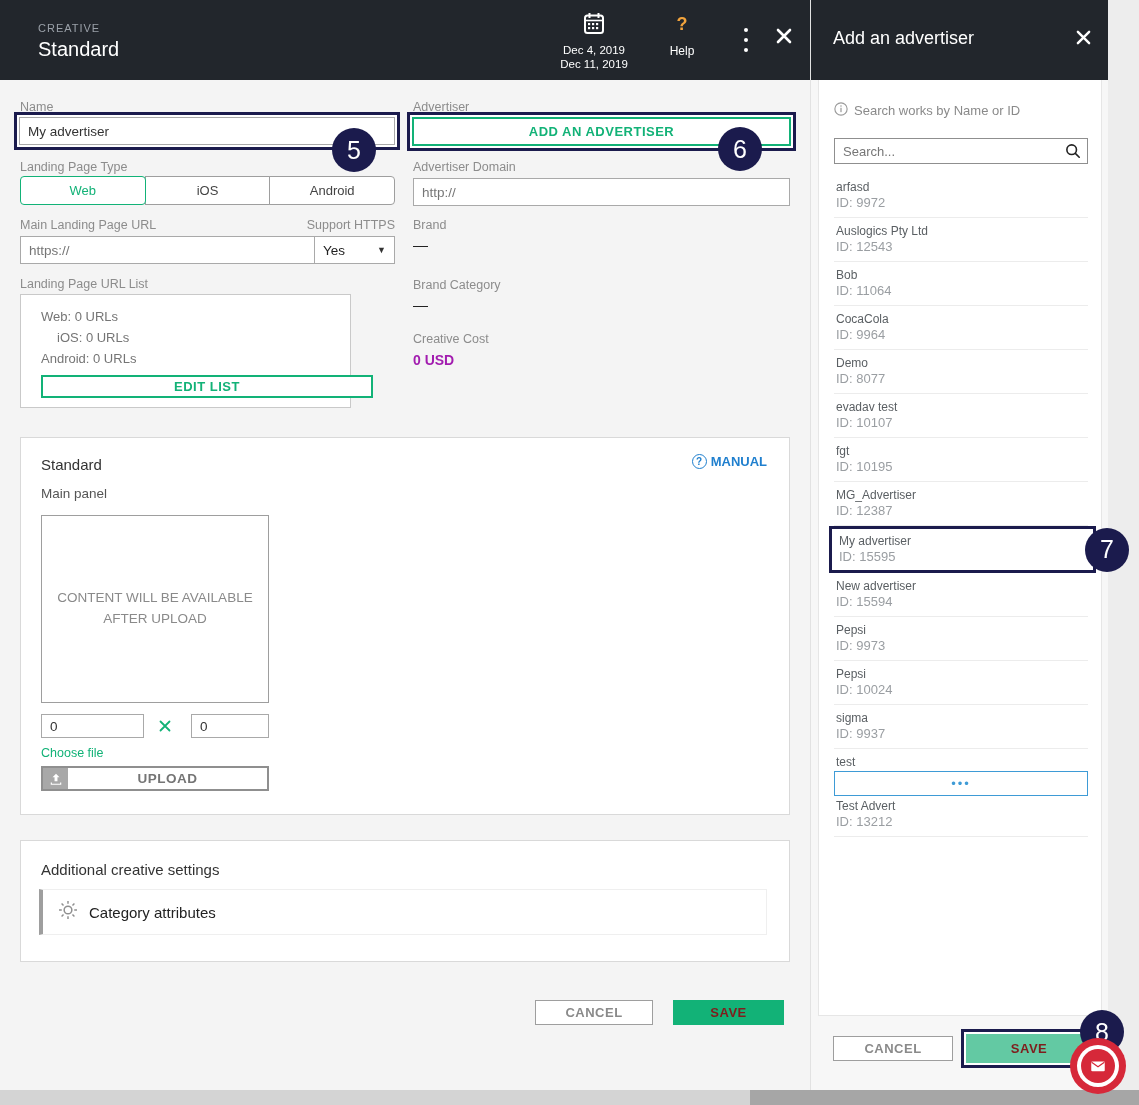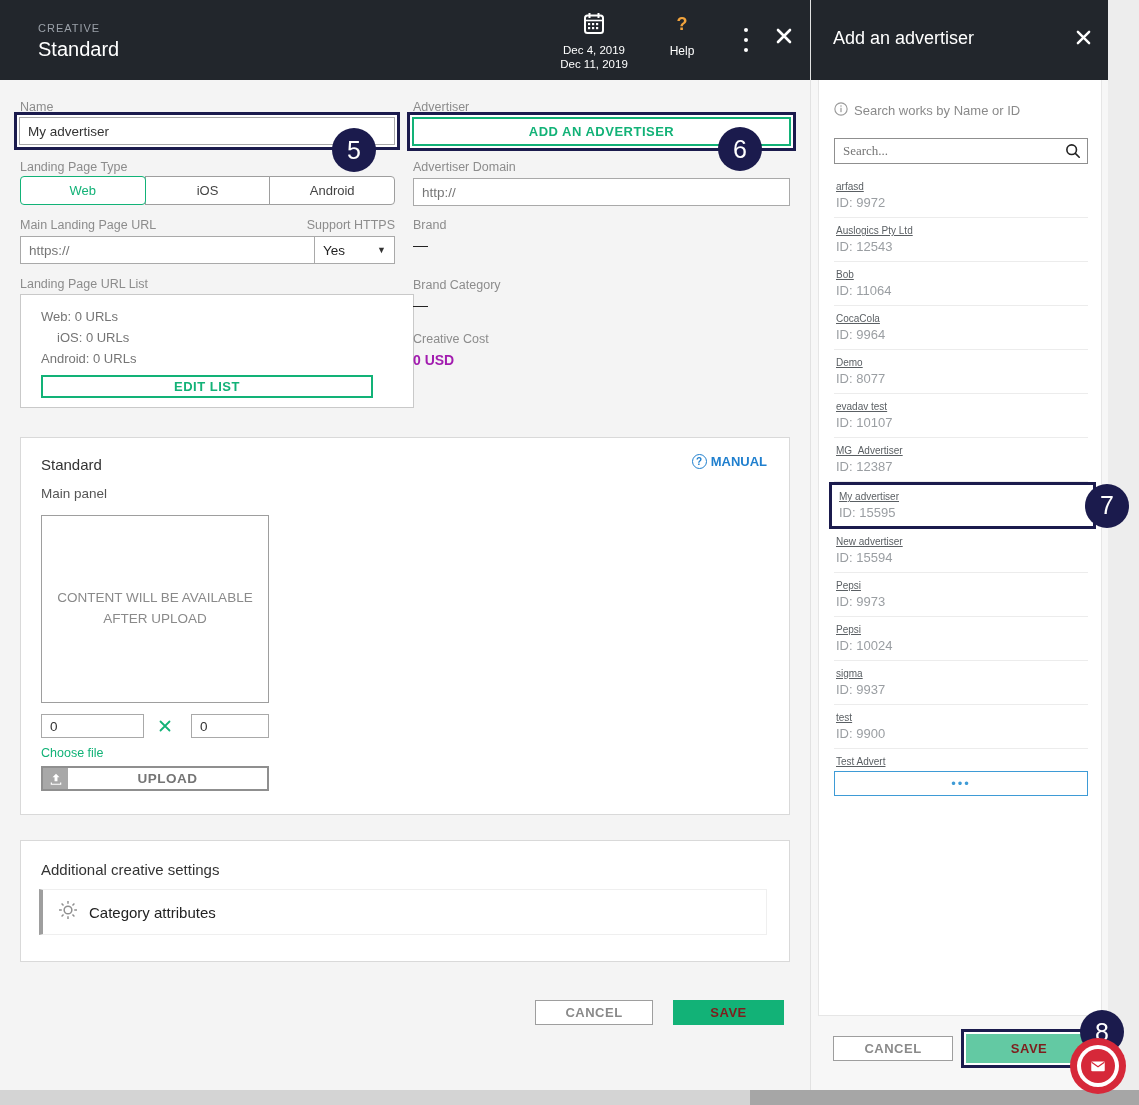--- a/index.html
+++ b/index.html
@@ -41,21 +41,21 @@
   .tab:first-child { margin-left:0; border-radius:4px 0 0 4px; }
   .tab:last-child  { border-radius:0 4px 4px 0; }
   .tab.active { border:1px solid #12b277; color:#12b277; z-index:2; border-radius:4px; }
 
   .url-input { position:absolute; left:20px; top:236px; width:352px; }
   .fakeselect { position:absolute; left:314px; top:236px; width:81px; height:28px; border:1px solid #a9a9a9;
                 background:#fff; font-size:13.5px; color:#222; display:flex; align-items:center;
                 justify-content:space-between; padding:0 8px; cursor:pointer; }
   .fakeselect .caret { font-size:9px; color:#333; }
 
-  .urllist-box { position:absolute; left:20px; top:294px; width:394px; height:114px; background:#fff; border:1px solid #c9c9c9; }
+  .urllist-box { position:absolute; left:20px; top:294px; width:331px; height:114px; background:#fff; border:1px solid #c9c9c9; }
   .urllist-box .li { position:absolute; left:20px; font-size:13px; color:#757575; }
   .btn-outline-green { background:#fff; border:2px solid #12b277; color:#12b277; font-size:13px; font-weight:bold;
                        letter-spacing:.5px; display:flex; align-items:center; justify-content:center; cursor:pointer; }
   .editlist { position:absolute; left:20px; top:80px; width:332px; height:23px; }
 
   .add-adv-wrap { left:407px; top:112px; width:389px; }
   .add-adv-btn { width:100%; height:29px; }
 
   .domain-input { position:absolute; left:413px; top:178px; width:377px; }
   .dashval { position:absolute; font-size:15px; color:#222; }
@@ -100,27 +100,27 @@
   .panel { position:absolute; left:810px; top:0; width:298px; height:1090px; background:#f7f7f7; border-left:1px solid #e2e2e2; }
   .panel-header { position:absolute; left:0; top:0; width:298px; height:80px; background:#22262c; }
   .panel-header .pt { position:absolute; left:22px; top:28px; font-size:18px; color:#fff; }
   .panel-close { position:absolute; right:18px; top:30px; cursor:pointer; }
 
   .panel-card { position:absolute; left:7px; top:80px; width:284px; height:936px; background:#fff;
                 border:1px solid #e6e6e6; border-top:none; }
   .hint { position:absolute; left:15px; top:22px; font-size:13px; color:#8a8a8a; display:flex; align-items:center; gap:6px; }
   .searchbox { position:absolute; left:15px; top:58px; width:254px; height:26px; border:1px solid #8f8f8f; background:#fff;
                display:flex; align-items:center; }
-  .searchbox input { flex:1; border:none; outline:none; font-size:13px; color:#333; padding:0 8px; font-family:Liberation Serif, serif; background:transparent; }
+  .searchbox input { flex:1; border:none; outline:none; font-size:13px; color:#333; padding:0 8px; font-family:Liberation Sans, sans-serif; background:transparent; }
   .searchbox input::placeholder { color:#767676; }
   .searchbox .sic { padding-right:6px; display:flex; }
 
   .adv-list { position:absolute; left:15px; top:94px; width:254px; }
   .adv-item { position:relative; padding:5px 2px 6px; border-bottom:1px solid #ececec; cursor:pointer; }
-  .adv-item .adv-name { font-size:10px; color:#5a5f63; line-height:16px;text-decoration:underline; }
+  .adv-item .adv-name { font-size:12px; color:#5a5f63; line-height:16px; }
   .adv-item .adv-id   { font-size:13px; color:#9a9ea2; line-height:16px; }
   .adv-item.annotated { border:3px solid #1b1b4d; background:#fff; margin:0 -8px 0 -5px; padding:4px 7px 5px; }
   .adv-item .badge { right:-36px; top:50%; transform:translateY(-50%); }
 
   .more-btn { position:absolute; left:15px; top:691px; width:254px; height:25px; border:1px solid #3e9bd6; background:#fff;
               color:#3e9bd6; font-size:13px; letter-spacing:2px; display:flex; align-items:center; justify-content:center; cursor:pointer; }
 
   .panel-cancel { position:absolute; left:22px; top:1036px; width:120px; height:25px; }
   .panel-save-wrap { position:absolute; left:150px; top:1029px; width:136px; height:39px; border:3px solid #1b1b4d; background:#fff; padding:2px; }
   .panel-save { width:100%; height:100%; background:#63c9a3; }
@@ -347,20 +347,24 @@
   <div class="adv-item">
     <div class="adv-name">Demo</div>
     <div class="adv-id">ID: 8077</div>
   </div>
 
   <div class="adv-item">
     <div class="adv-name">evadav test</div>
     <div class="adv-id">ID: 10107</div>
   </div>
 
+  <div class="adv-item">
+    <div class="adv-name">fgt</div>
+    <div class="adv-id">ID: 10195</div>
+  </div>
 
   <div class="adv-item">
     <div class="adv-name">MG_Advertiser</div>
     <div class="adv-id">ID: 12387</div>
   </div>
 
   <div class="adv-item annotated">
     <div class="adv-name">My advertiser</div>
     <div class="adv-id">ID: 15595</div>
   <div class="badge">7</div>

